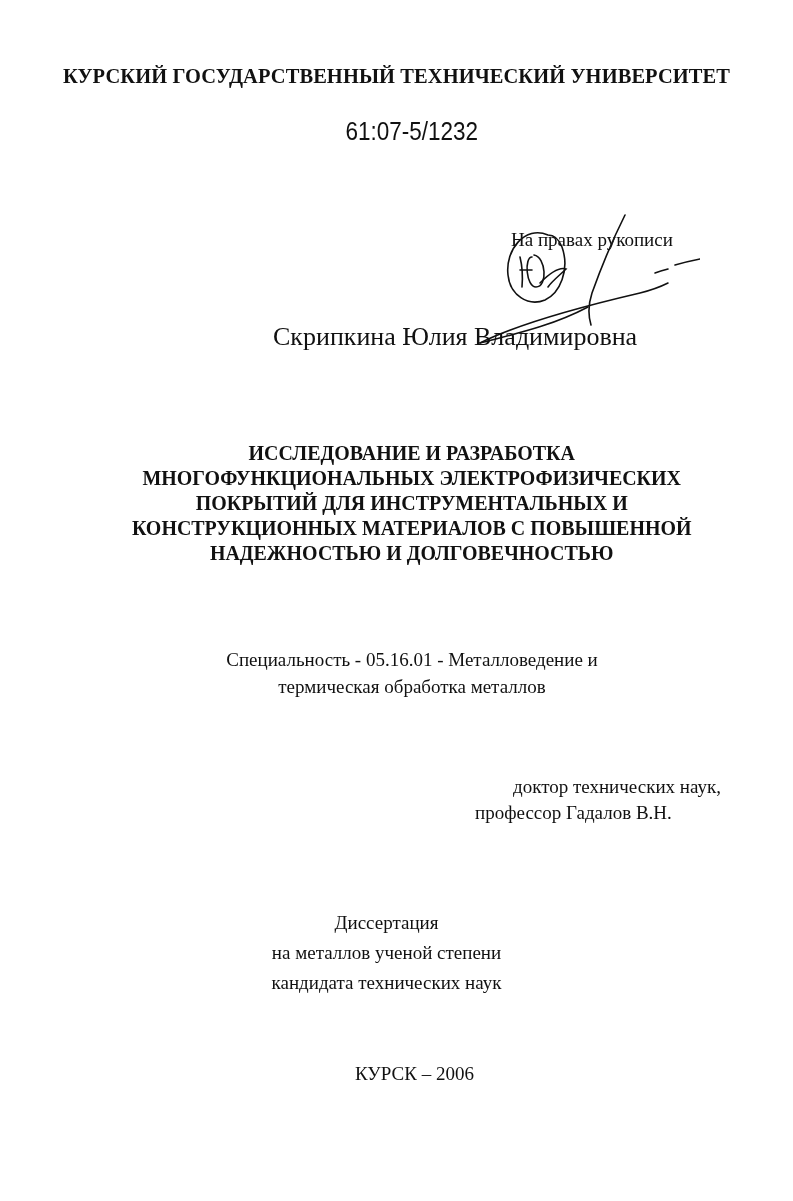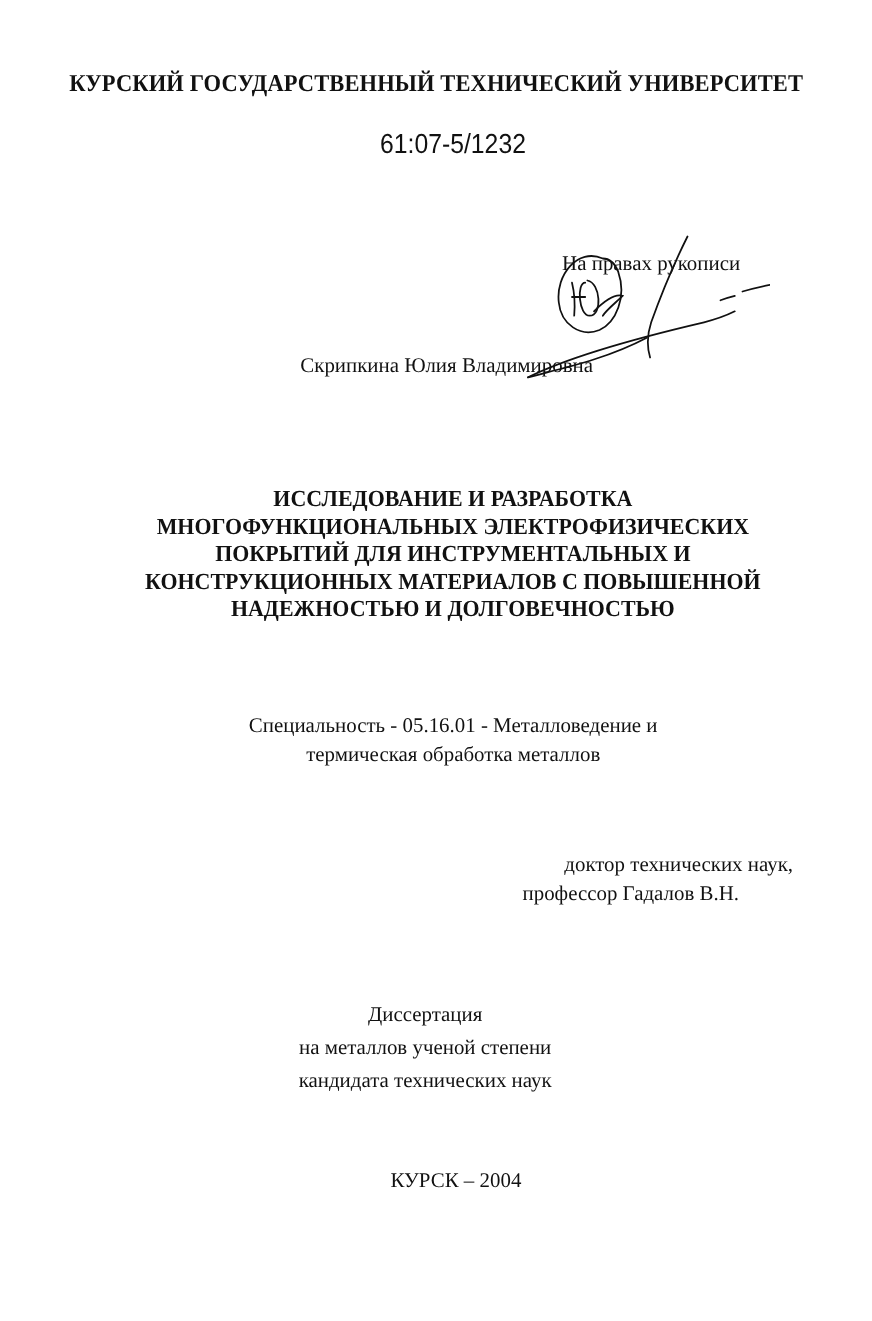--- a/index.html
+++ b/index.html
@@ -35,21 +35,21 @@
       padding-left: 34px;
       box-sizing: border-box;
     }
     .rights {
       left: 511px; top: 188px;
       font-size: 19px;
       margin-top: 41px;
     }
     .author {
       left: 273px; top: 322px;
-      font-size: 19px;
+      font-size: 26px;
     }
     .signature {
       left: 420px; top: 195px;
       width: 280px; height: 160px;
     }
     .title {
       left: 0; width: 793px; top: 441px;
       text-align: center;
       font-weight: bold;
       font-size: 21px;
@@ -131,13 +131,13 @@
   <div class="l2">доктор технических наук,</div>
   <div class="l3">профессор Гадалов В.Н.</div>
 </div>
 
 <div class="abs dissertation">
   <div>Диссертация</div>
   <div>на металлов ученой степени</div>
   <div>кандидата технических наук</div>
 </div>
 
-<div class="abs city">КУРСК – 2004</div>
+<div class="abs city">КУРСК – 2006</div>
 
 </body></html>

